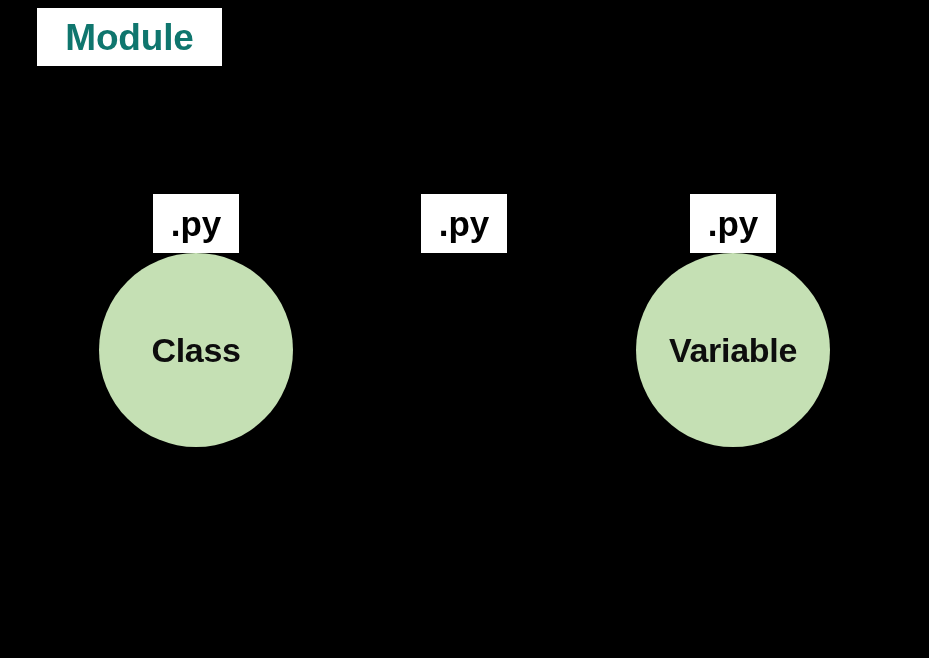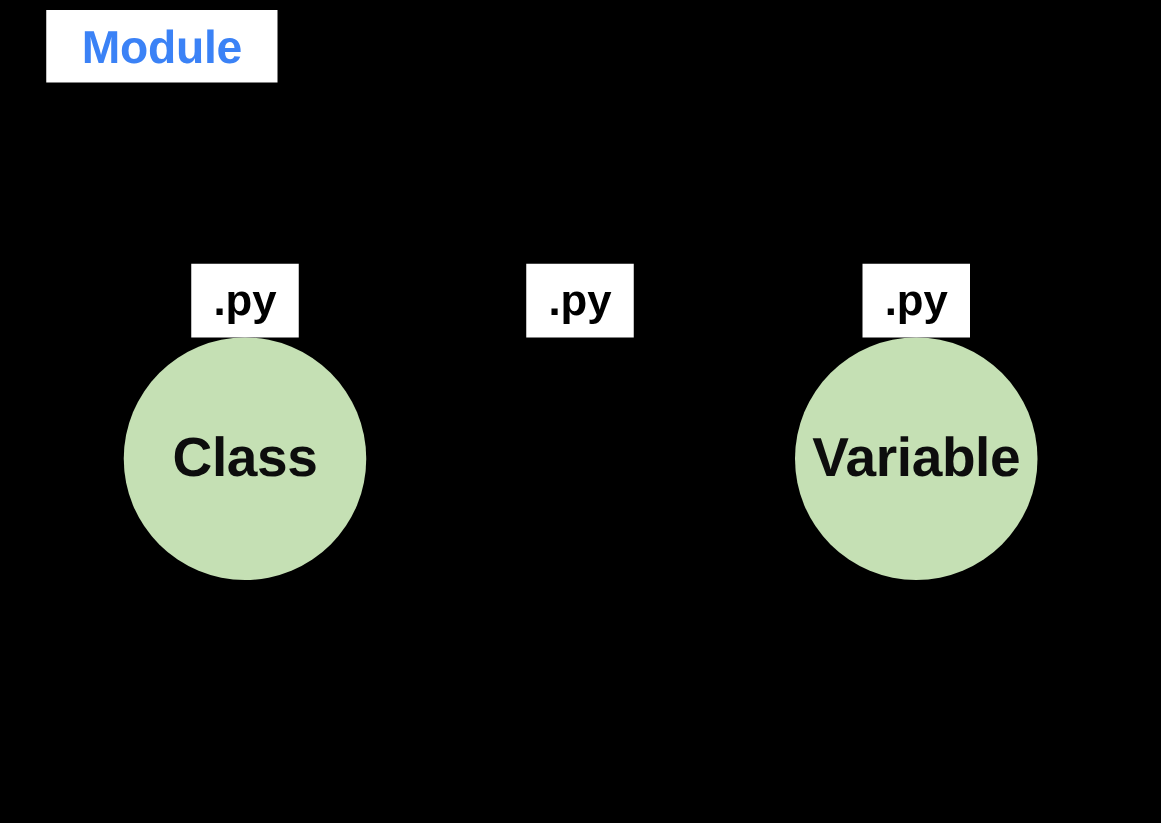--- a/index.html
+++ b/index.html
@@ -23,33 +23,33 @@
     top: 8px;
     width: 185px;
     height: 58px;
     background: #ffffff;
     display: flex;
     align-items: center;
     justify-content: center;
     box-sizing: border-box;
   }
   .module-label-text {
-    color: #3b82f6;
+    color: #0f766e;
     font-size: 37px;
     font-weight: bold;
     line-height: 1;
     letter-spacing: -0.2px;
     white-space: nowrap;
     text-align: center;
   }
 
   
   .node {
     position: absolute;
-    top: 211px;
+    top: 194px;
     width: 194px;
     height: 255px;
   }
   .node-1 { left: 99px; }
   .node-2 { left: 367px; }
   .node-3 { left: 636px; }
 
   .py-tab {
     position: absolute;
     top: 0px;
@@ -80,21 +80,21 @@
     height: 194px;
     border-radius: 50%;
     background: #c5e0b4;
     display: flex;
     align-items: center;
     justify-content: center;
     z-index: 1;
   }
   .circle-text {
     color: #0d0d0d;
-    font-size: 44px;
+    font-size: 34px;
     font-weight: bold;
     line-height: 1;
     letter-spacing: -0.3px;
     white-space: nowrap;
   }
 </style>
 </head>
 <body>
 
 <div id="canvas">

